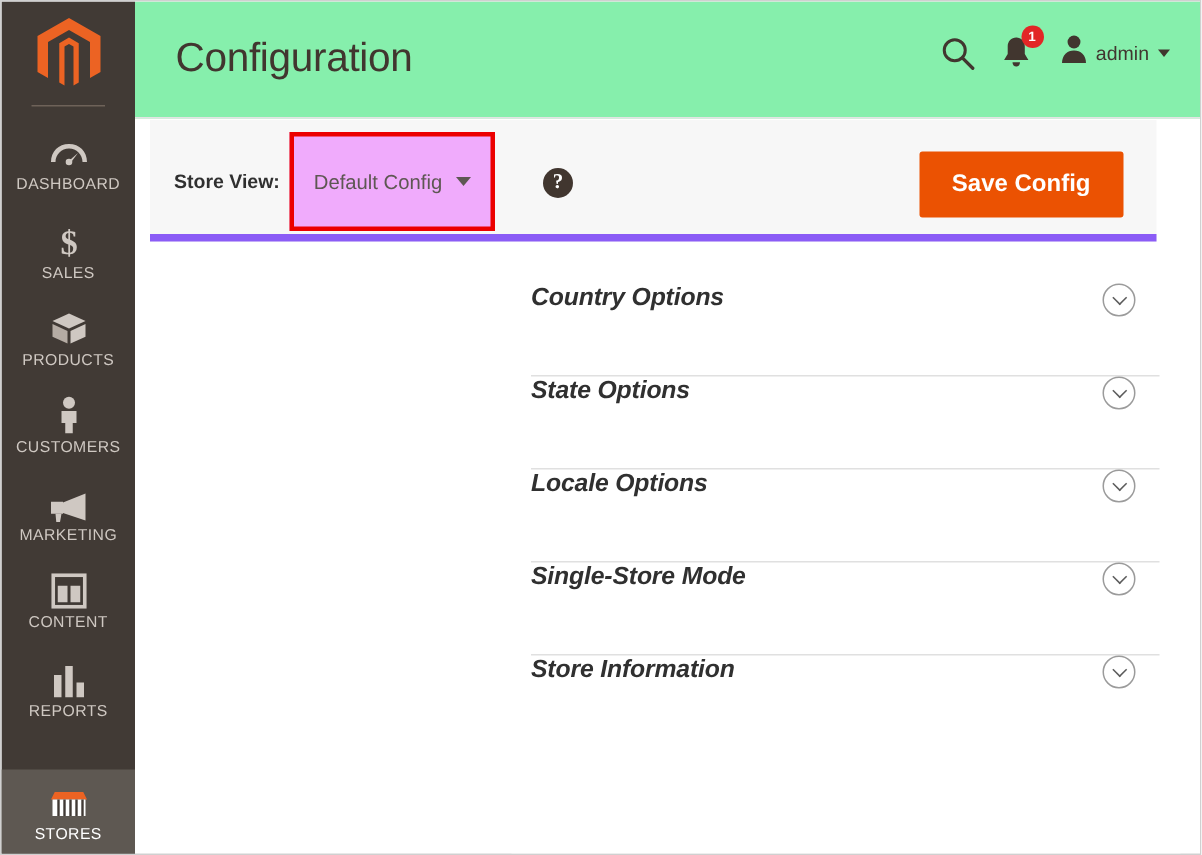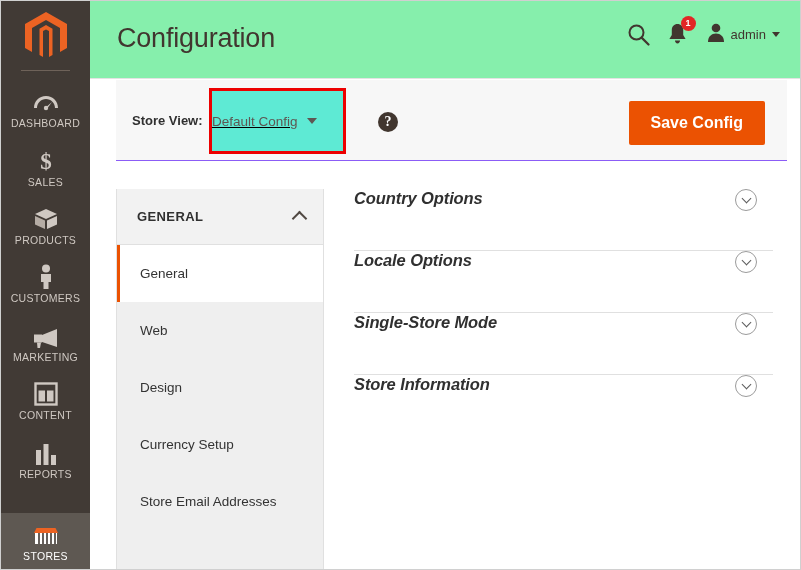--- a/index.html
+++ b/index.html
@@ -76,37 +76,36 @@
     display: flex; align-items: center; gap: 6px; cursor: pointer; margin-left: 2px;
   }
   .user-name { font-size: 13px; color: #41362f; }
   .caret-dn {
     width: 0; height: 0; border-left: 4.5px solid transparent;
     border-right: 4.5px solid transparent; border-top: 5px solid #41362f;
   }
 
   
   .storeview-bar {
-    position: absolute; left: 115px; top: 79px;
+    position: absolute; left: 99px; top: 79px;
     width: 671px; height: 81px;
     background: #f7f7f7;
-    border-bottom: 1px solid #8b5cf6;
+    border-bottom: 5px solid #8b5cf6;
   }
   .sv-label {
     position: absolute; left: 16px; top: 33px;
     font-size: 13px; font-weight: bold; color: #303030;
   }
   .sv-select-hl {
     position: absolute; left: 93px; top: 8px;
     width: 137px; height: 66px;
     border: 3px solid #ec0000;
-    background: #5eead4;
-    display: flex; align-items: center; 
+    background: #f0abfc;
+    display: flex; align-items: center; justify-content: center;
     cursor: pointer;
-    text-decoration: underline;
   }
   .sv-select-inner { display: flex; align-items: center; gap: 9px; }
   .sv-value { font-size: 13.5px; color: #5e5753; }
   .sv-caret {
     width: 0; height: 0; border-left: 5px solid transparent;
     border-right: 5px solid transparent; border-top: 6px solid #5e5753;
   }
   .help-icon {
     position: absolute; left: 262px; top: 32px;
     width: 20px; height: 20px; border-radius: 50%;
@@ -327,51 +326,36 @@
     <div class="sv-select-hl">
       <div class="sv-select-inner">
         <span class="sv-value">Default Config</span>
         <span class="sv-caret"></span>
       </div>
     </div>
     <div class="help-icon">?</div>
     <button class="save-btn">Save Config</button>
   </div>
 
-  <div class="config-nav">
-    <div class="config-section-head">
-      <span class="config-section-title">GENERAL</span>
-      <span class="chev-up"></span>
-    </div>
-    <div class="config-item active">
-      <span>General</span>
-    </div>
-    <div class="config-item">
-      <span>Web</span>
-    </div>
-    <div class="config-item">
-      <span>Design</span>
-    </div>
-    <div class="config-item">
-      <span>Currency Setup</span>
-    </div>
-    <div class="config-item">
-      <span>Store Email Addresses</span>
-    </div>
-  </div>
 
   <div class="config-content">
 
     <div class="section-row">
       <span class="section-title">Country Options</span>
       <span class="section-toggle">
           <span class="chev-dn-sm"></span>
         </span>
     </div>
 
+    <div class="section-row">
+      <span class="section-title">State Options</span>
+      <span class="section-toggle">
+          <span class="chev-dn-sm"></span>
+        </span>
+    </div>
 
     <div class="section-row">
       <span class="section-title">Locale Options</span>
       <span class="section-toggle">
           <span class="chev-dn-sm"></span>
         </span>
     </div>
 
     <div class="section-row">
       <span class="section-title">Single-Store Mode</span>

